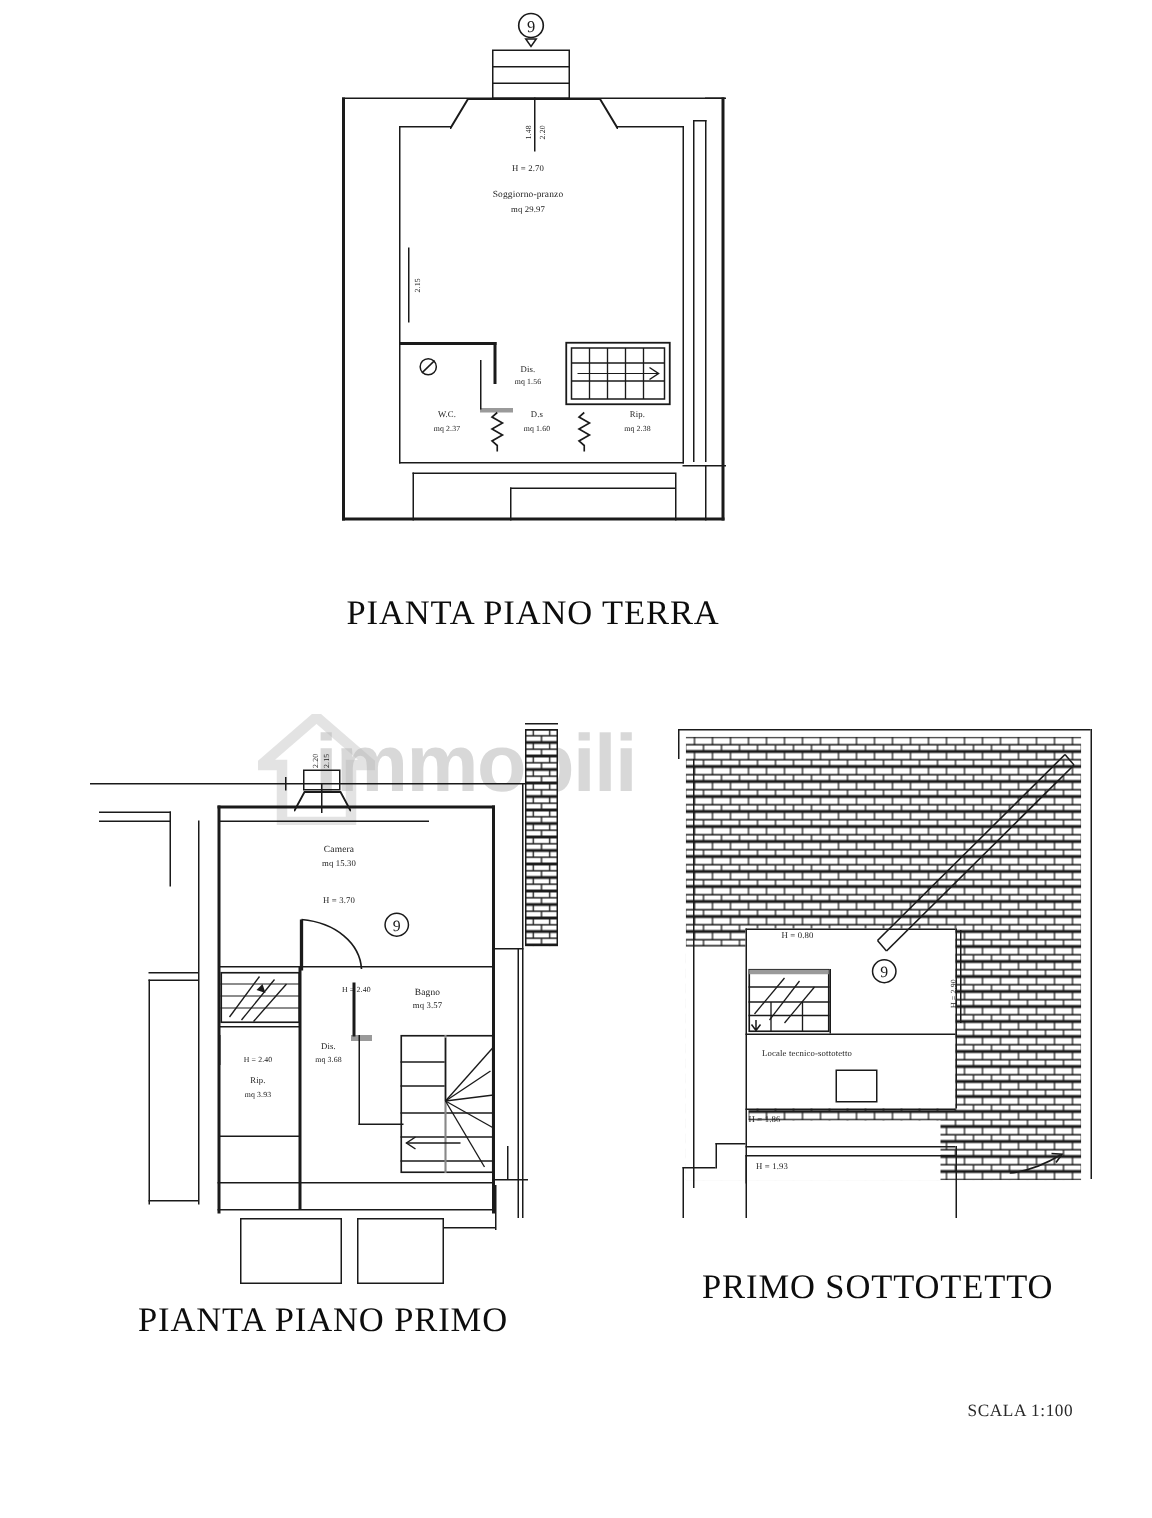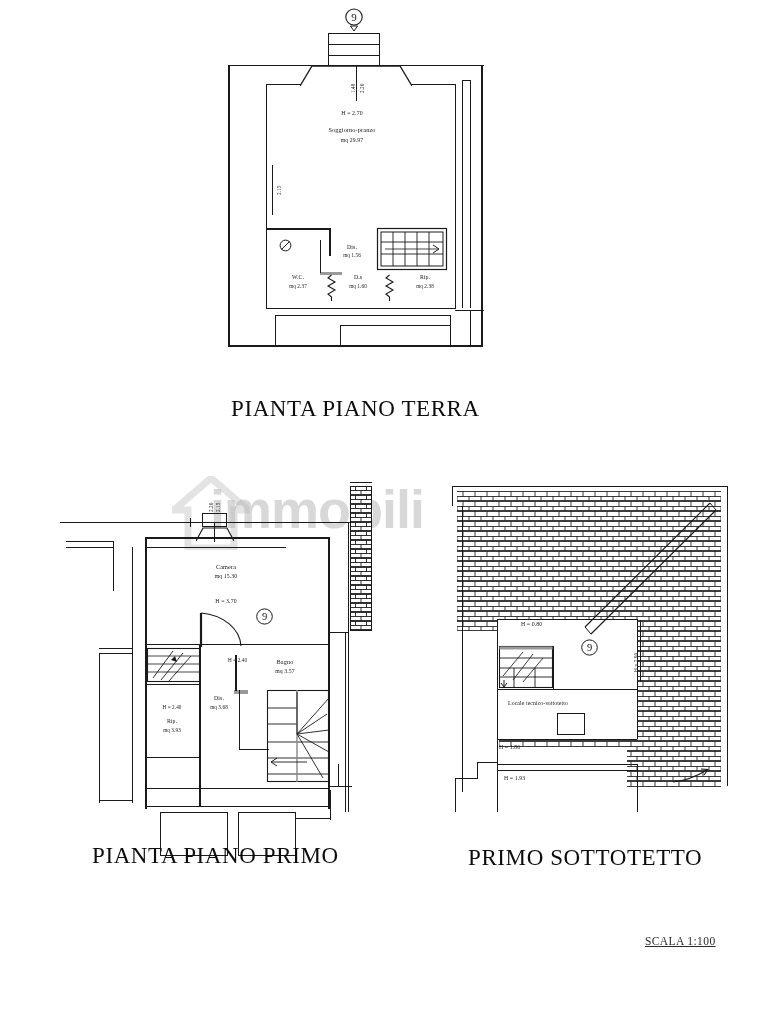--- a/index.html
+++ b/index.html
@@ -295,21 +295,21 @@
         </defs>
         <rect x="0" y="0" width="22" height="145" fill="url(#brkA)"></rect>
         <rect x="0.5" y="0.5" width="21" height="144" fill="none" stroke="#1a1a1a" stroke-width="1"></rect>
       </svg>
     </div>
     <div class="ln h1px" style="left:350px;top:482px;width:22px;"></div>
     <div class="ln v1px" style="left:348px;top:522px;height:290px;"></div>
     <div class="ln v1px" style="left:345px;top:632px;height:180px;"></div>
     <div class="ln h1px" style="left:330px;top:632px;width:19px;"></div>
 
-    <div class="caption" style="left:92px;top:843px;">PIANTA PIANO PRIMO</div>
+    <div class="caption" style="left:92px;top:867px;">PIANTA PIANO PRIMO</div>
   </div>
 
   <div>
 
     <div class="ln h1px" style="left:452px;top:486px;width:275px;"></div>
     <div class="ln v1px" style="left:452px;top:486px;height:20px;"></div>
     <div class="ln v1px" style="left:727px;top:486px;height:300px;"></div>
 
     <div class="hatch" style="left:457px;top:491px;width:264px;height:296px;">
       <svg width="264" height="296" viewBox="0 0 264 296">
@@ -393,15 +393,15 @@
     <div style="position:absolute;left:673px;top:768px;">
       <svg width="36" height="16" viewBox="0 0 36 16">
         <path d="M0 14 C12 13 24 8 34 2" fill="none" stroke="#1a1a1a" stroke-width="1.1"></path>
         <path d="M28 1 L35 1.5 L31 7" fill="none" stroke="#1a1a1a" stroke-width="1.1"></path>
       </svg>
     </div>
 
     <div class="caption" style="left:468px;top:845px;">PRIMO SOTTOTETTO</div>
   </div>
 
-  <div class="scale-lbl" style="left:645px;top:935px;text-decoration:underline;">SCALA 1:100</div>
+  <div class="scale-lbl" style="left:645px;top:935px;">SCALA 1:100</div>
 
 </div>
 
 </body></html>

